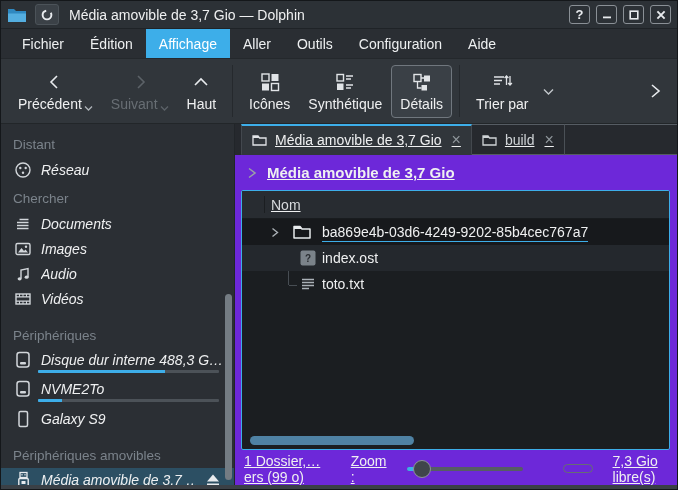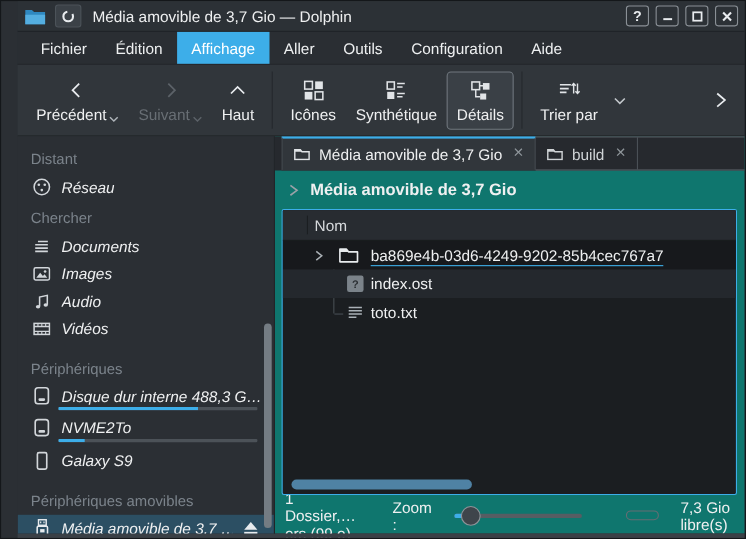--- a/index.html
+++ b/index.html
@@ -1,19 +1,19 @@
 <!DOCTYPE html>
 <html><head>
 <meta charset="utf-8">
 <style>
   * { box-sizing: border-box; margin: 0; padding: 0; }
   html,body { width:678px; height:490px; background:#000; }
   body { font-family:"Liberation Sans", sans-serif; font-size:14px; color:#eff0f1; }
   .window { width:678px; height:490px; background:#2b2f34; border:1px solid #14171a;
-            display:flex; flex-direction:column; overflow:hidden;padding-left:15px; }
+            display:flex; flex-direction:column; overflow:hidden; }
 
   
   .titlebar { height:28px; background:#2c3136; border-bottom:1px solid #1f2327;
               display:flex; align-items:center; padding:0 6px; gap:6px; flex:0 0 auto; }
   .app-icon { width:22px; height:18px; display:flex; align-items:center; }
   .menu-ring-btn { width:24px; height:21px; background:#3b4147; border:1px solid #4c5359;
                    border-radius:3px; display:flex; align-items:center; justify-content:center; }
   .win-title { margin-left:4px; flex:1; white-space:nowrap; overflow:hidden; font-size:14px; }
   .win-btns { display:flex; gap:6px; }
   .win-btn { width:21px; height:19px; border:1px solid #8a9096; border-radius:3px;
@@ -53,21 +53,21 @@
   .side-item .slabel { overflow:hidden; text-overflow:clip; }
   .usage { position:absolute; left:37px; right:15px; bottom:4px; height:3px;
            background:#4c5258; border-radius:1px; overflow:hidden; }
   .side-item.selected { background:#2c4f63; }
   .usage-fill { display:block; height:100%; background:#3daee9; }
   .eject { margin-left:auto; display:flex; align-items:center; }
   .side-scroll { position:absolute; right:2px; top:170px; width:7px; height:186px;
                  background:#747c83; border-radius:3.5px; }
 
   
-  .rightpane { flex:1; display:flex; flex-direction:column; background:#0f766e; min-width:0; }
+  .rightpane { flex:1; display:flex; flex-direction:column; background:#6d28d9; min-width:0;text-decoration:underline; }
   .tabbar { height:31px; display:flex; align-items:stretch; background:#26292e;
             padding-left:6px; flex:0 0 auto; }
   .tab { display:flex; align-items:center; gap:8px; padding:0 10px;
          border-top:1px solid #565c63; border-bottom:1px solid #565c63; color:#cfd3d6; }
   .tab.active { background:#31363b; border-top:2px solid #3daee9; border-bottom:1px solid transparent;
                 border-left:1px solid #43484e; border-right:1px solid #43484e; color:#eff0f1; }
   .tab.inactive { border-right:1px solid #4a5056; }
   .tab-close { color:#8f969b; font-size:16px; line-height:1; margin-left:2px; }
   .tab-filler { flex:1; border-top:1px solid #565c63; border-bottom:1px solid #565c63; }
 

